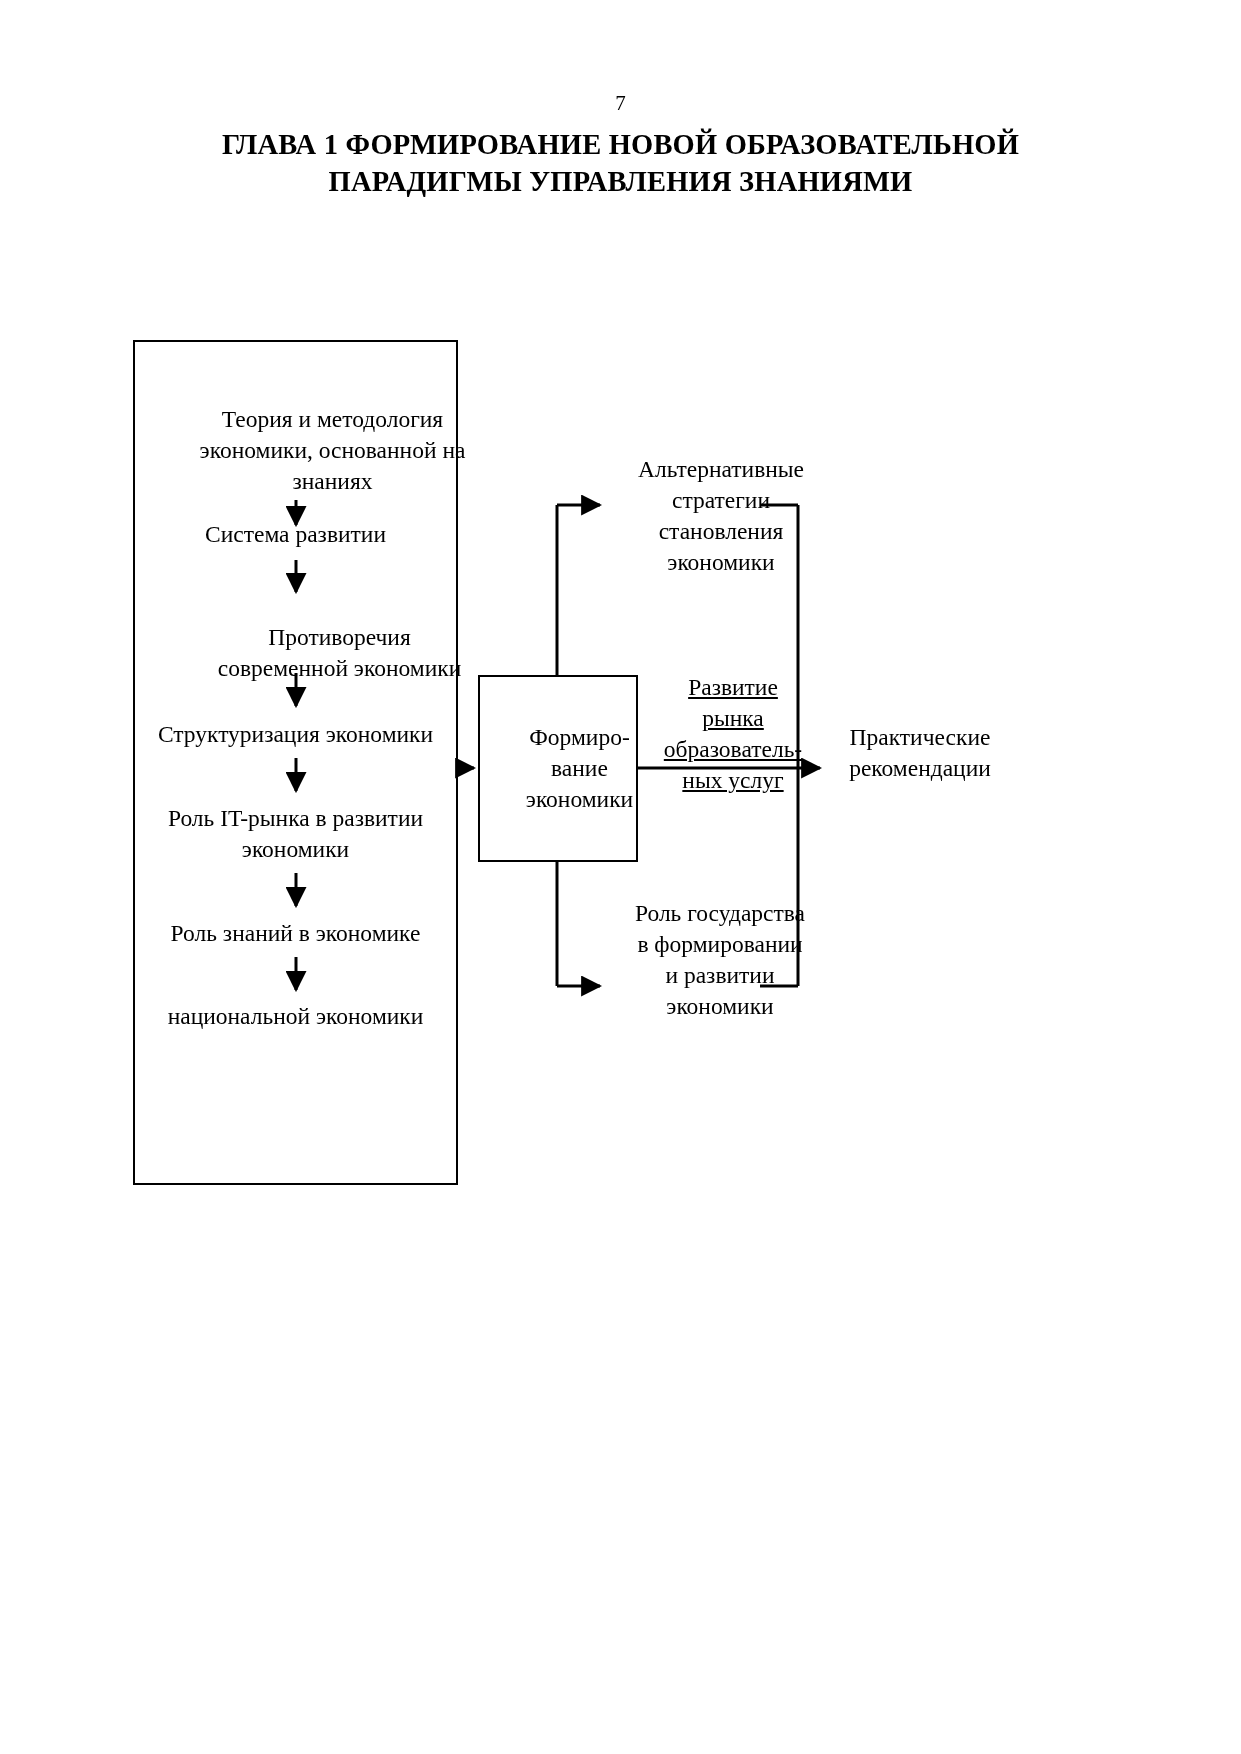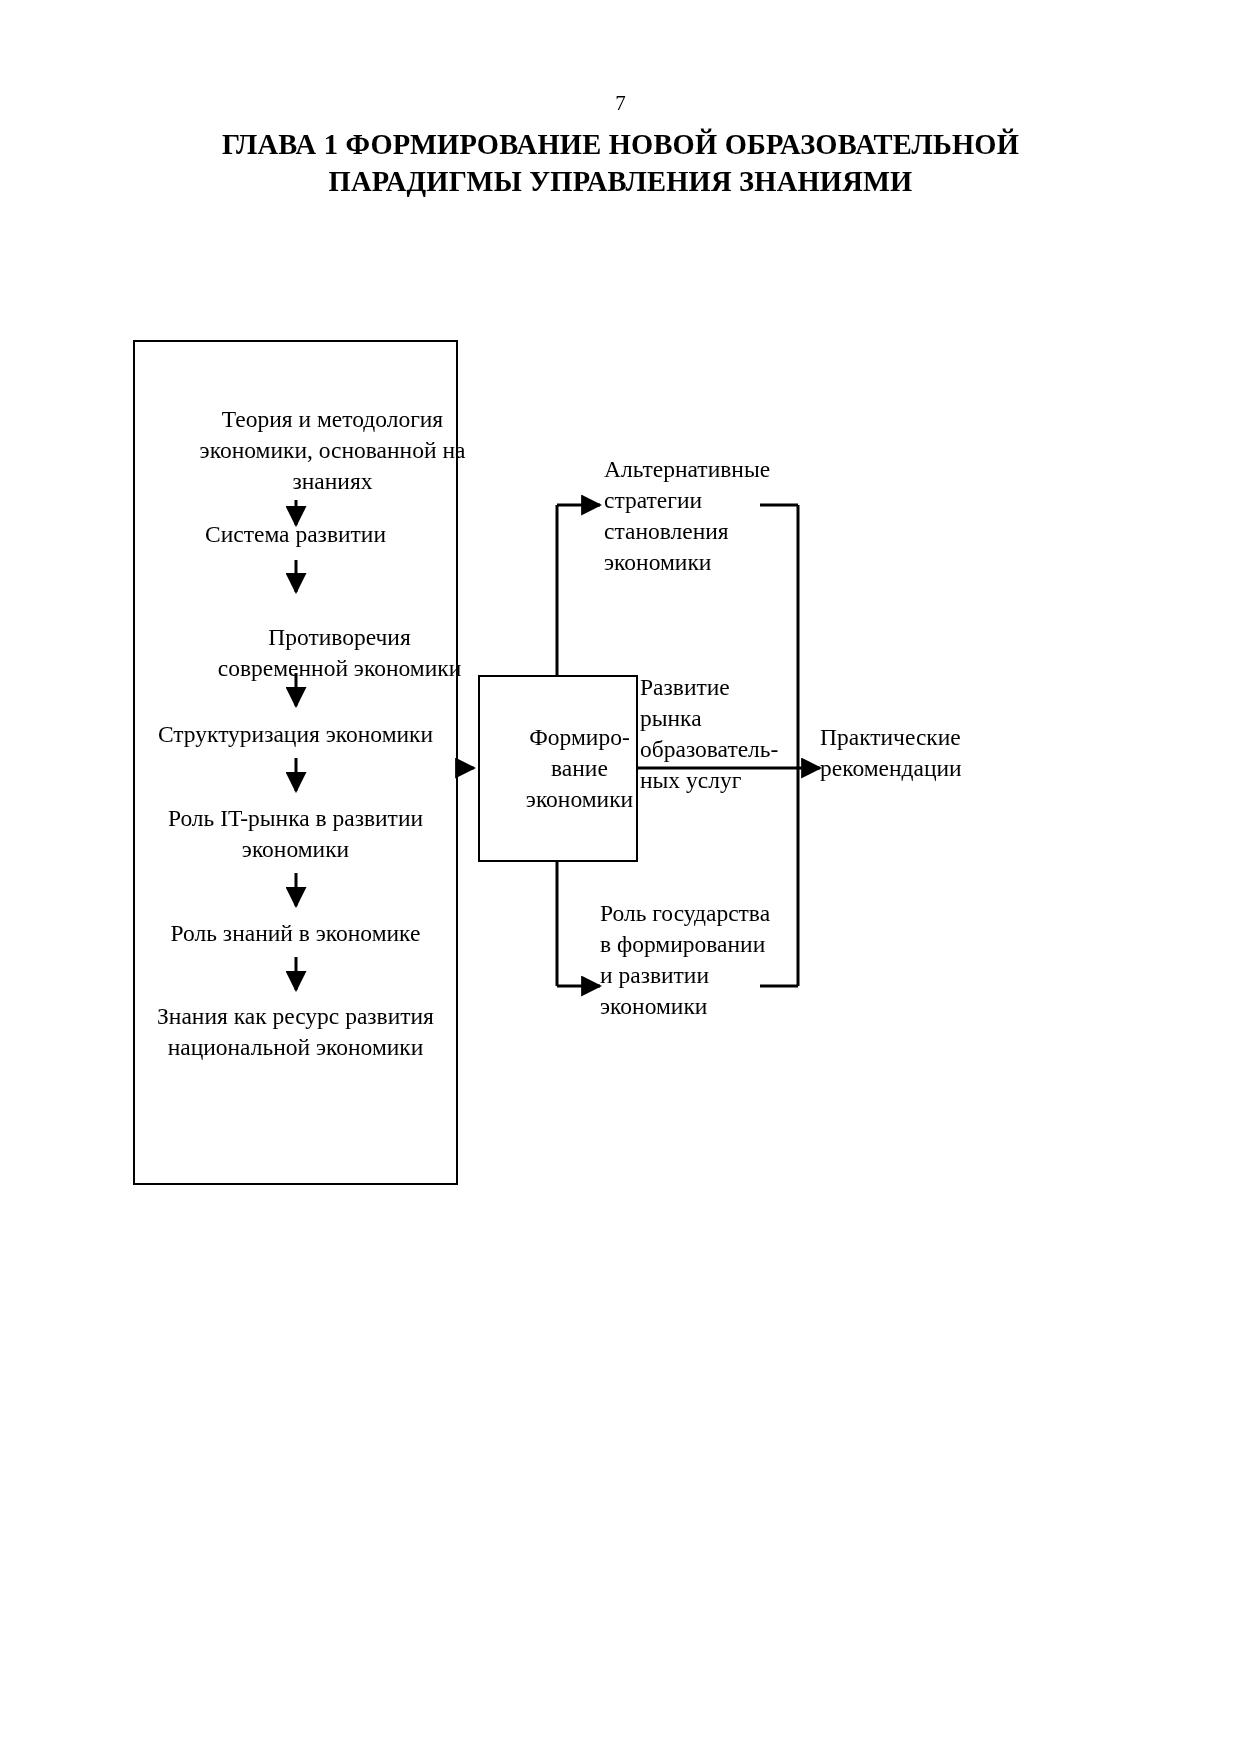--- a/index.html
+++ b/index.html
@@ -99,23 +99,23 @@
     justify-content: center;
   }
   .center-box .inner {
     text-align: center;
     font-size: 23.5px;
     line-height: 31px;
   }
   .center-box .tline { display: block; margin-left: 43px; }
 
   
-  .rn { position: absolute; font-size: 23.5px; line-height: 31px; }
+  .rn { position: absolute; text-align: center; font-size: 23.5px; line-height: 31px; }
   .rn-alt   { left: 604px; top: 454px; width: 234px; }
-  .rn-edu   { left: 640px; top: 672px; width: 186px; }
+  .rn-edu   { left: 640px; top: 672px; width: 186px; text-decoration: underline; }
   .rn-state { left: 600px; top: 898px; width: 240px; }
   .rn-rec   { left: 820px; top: 722px; width: 200px; }
 
   .rn .tline { display: block; }
 </style>
 </head>
 <body>
 
 <div class="page-number">7</div>
 
@@ -188,21 +188,20 @@
   <div class="node ln ln-5">
     <span class="tline">Роль IT-рынка в развитии</span>
     <span class="tline">экономики</span>
   </div>
 
   <div class="node ln ln-6">
     <span class="tline">Роль знаний  в экономике</span>
   </div>
 
   <div class="node ln ln-7">
-    <span class="tline">Знания как ресурс развития</span>
     <span class="tline">национальной экономики</span>
   </div>
 
   <div class="center-box">
     <div class="inner">
       <span class="tline">Формиро-</span>
       <span class="tline">вание</span>
       <span class="tline">экономики</span>
     </div>
   </div>

